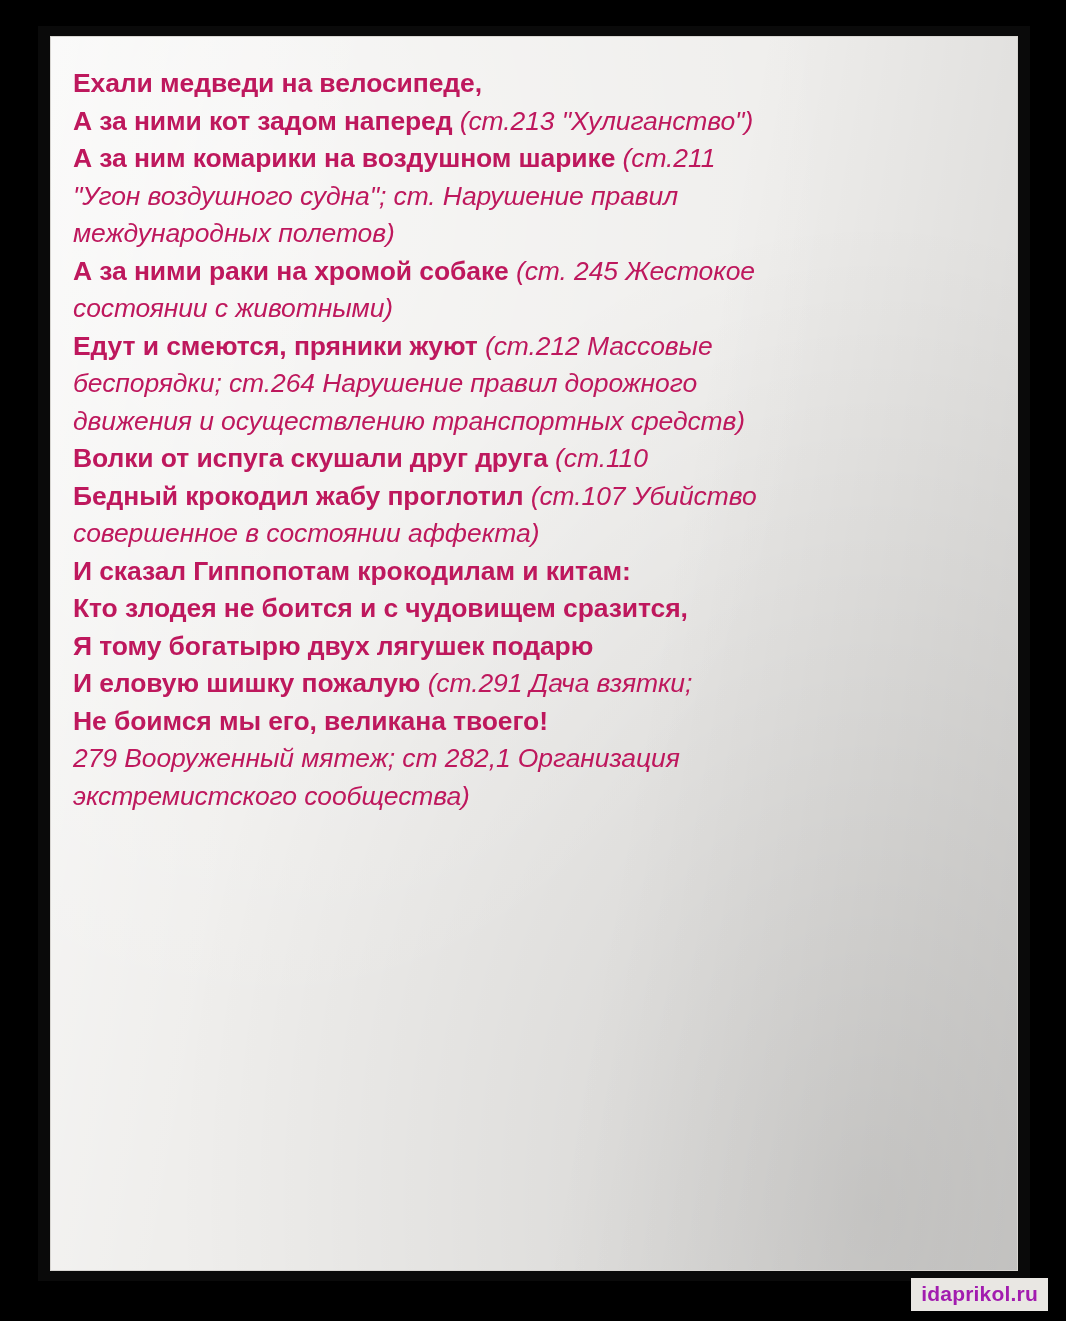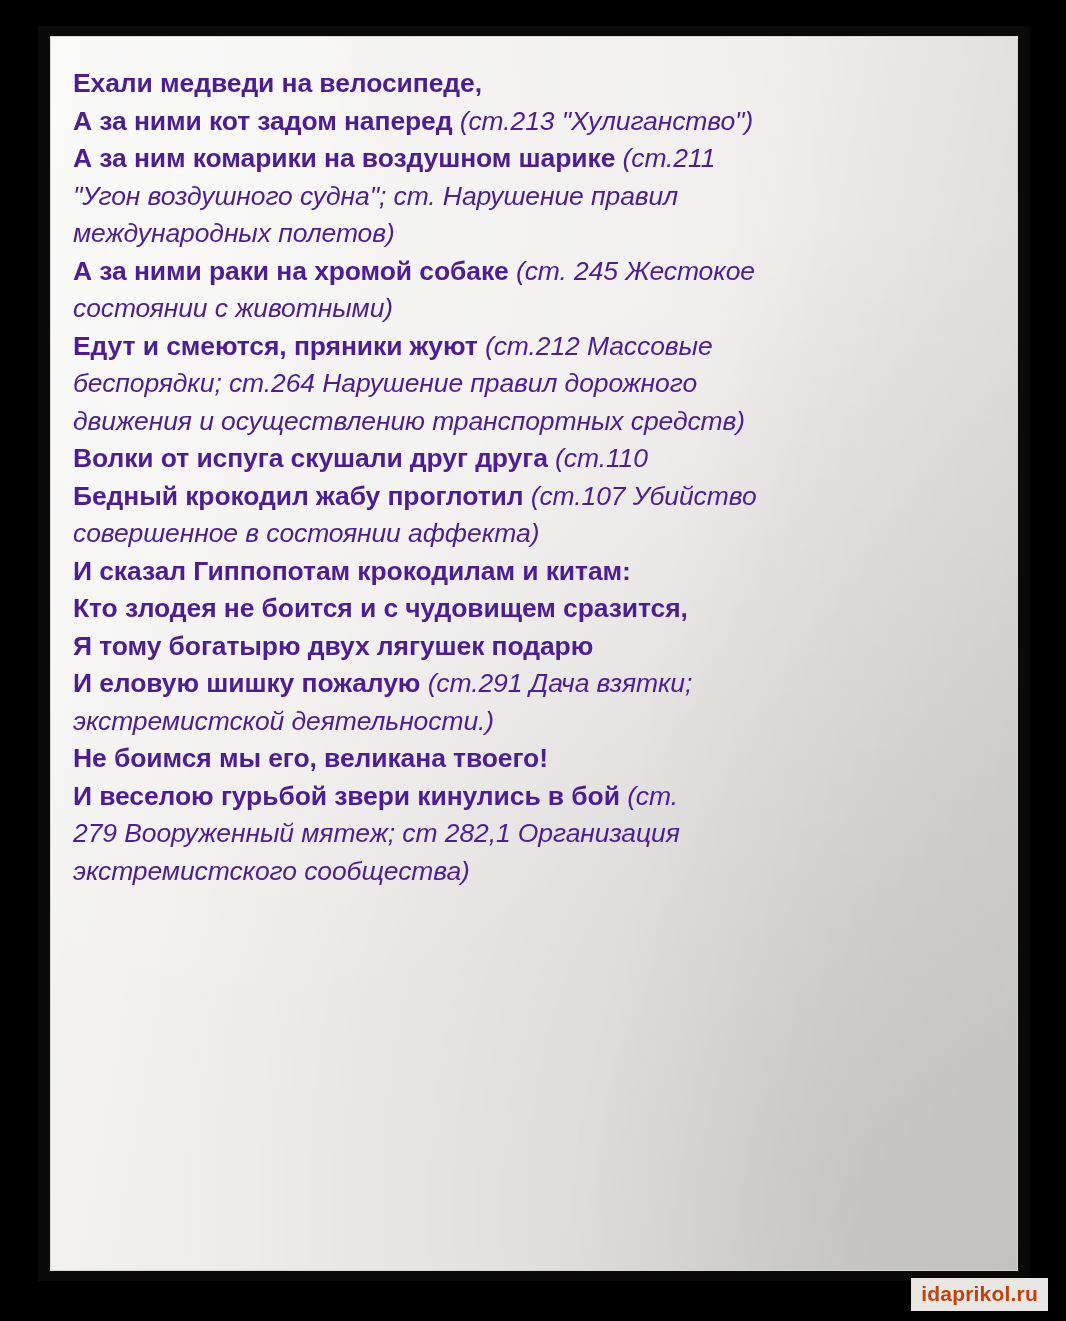--- a/index.html
+++ b/index.html
@@ -64,21 +64,21 @@
     position: absolute;
     left: 22px;
     top: 28px;
     width: 960px;
     z-index: 2;
   }
 
   .line {
     font-size: 26.5px;
     line-height: 37.5px;
-    color: #4c1d95;
+    color: #be185d;
     letter-spacing: -0.1px;
     white-space: nowrap;
     font-family: "Liberation Sans", sans-serif;
   }
   .line.bi-mixed b {
     font-weight: bold;
     font-style: normal;
   }
   .line.bi-mixed i {
     font-weight: normal;
@@ -91,21 +91,21 @@
     bottom: 10px;
     background: #e9e7e3;
     color: #c02026;
     font-weight: bold;
     font-size: 21px;
     line-height: 30px;
     padding: 1px 10px 2px 10px;
     letter-spacing: 0.2px;
     font-family: "Liberation Sans", sans-serif;
   }
-  .watermark .ida { color: #c2410c; }
+  .watermark .ida { color: #a21caf; }
 </style>
 </head>
 <body>
 
 <div class="page">
   <div class="card-frame">
     <div class="card">
       <div class="text-body" id="poem">
           <div class="line bi-mixed"><b>Ехали медведи на велосипеде,</b></div>
           <div class="line bi-mixed"><b>А за ними кот задом наперед </b><i>(ст.213 "Хулиганство")</i></div>
@@ -117,23 +117,21 @@
           <div class="line bi-mixed"><b>Едут и смеются, пряники жуют </b><i>(ст.212 Массовые</i></div>
           <div class="line bi-mixed"><i>беспорядки; ст.264 Нарушение правил дорожного</i></div>
           <div class="line bi-mixed"><i>движения и осуществлению транспортных средств)</i></div>
           <div class="line bi-mixed"><b>Волки от испуга скушали друг друга </b><i>(ст.110</i></div>
           <div class="line bi-mixed"><b>Бедный крокодил жабу проглотил </b><i>(ст.107 Убийство</i></div>
           <div class="line bi-mixed"><i>совершенное в состоянии аффекта)</i></div>
           <div class="line bi-mixed"><b>И сказал Гиппопотам крокодилам и китам:</b></div>
           <div class="line bi-mixed"><b>Кто злодея не боится и с чудовищем сразится,</b></div>
           <div class="line bi-mixed"><b>Я тому богатырю двух лягушек подарю</b></div>
           <div class="line bi-mixed"><b>И еловую шишку пожалую </b><i>(ст.291 Дача взятки;</i></div>
-          <div class="line bi-mixed"><i>экстремистской деятельности.)</i></div>
           <div class="line bi-mixed"><b>Не боимся мы его, великана твоего!</b></div>
-          <div class="line bi-mixed"><b>И веселою гурьбой звери кинулись в бой </b><i>(ст.</i></div>
           <div class="line bi-mixed"><i>279 Вооруженный мятеж; ст 282,1 Организация</i></div>
           <div class="line bi-mixed"><i>экстремистского сообщества)</i></div>
         </div>
     </div>
   </div>
   <div class="watermark">
     <span class="ida">idaprikol.ru</span>
   </div>
 </div>
 

